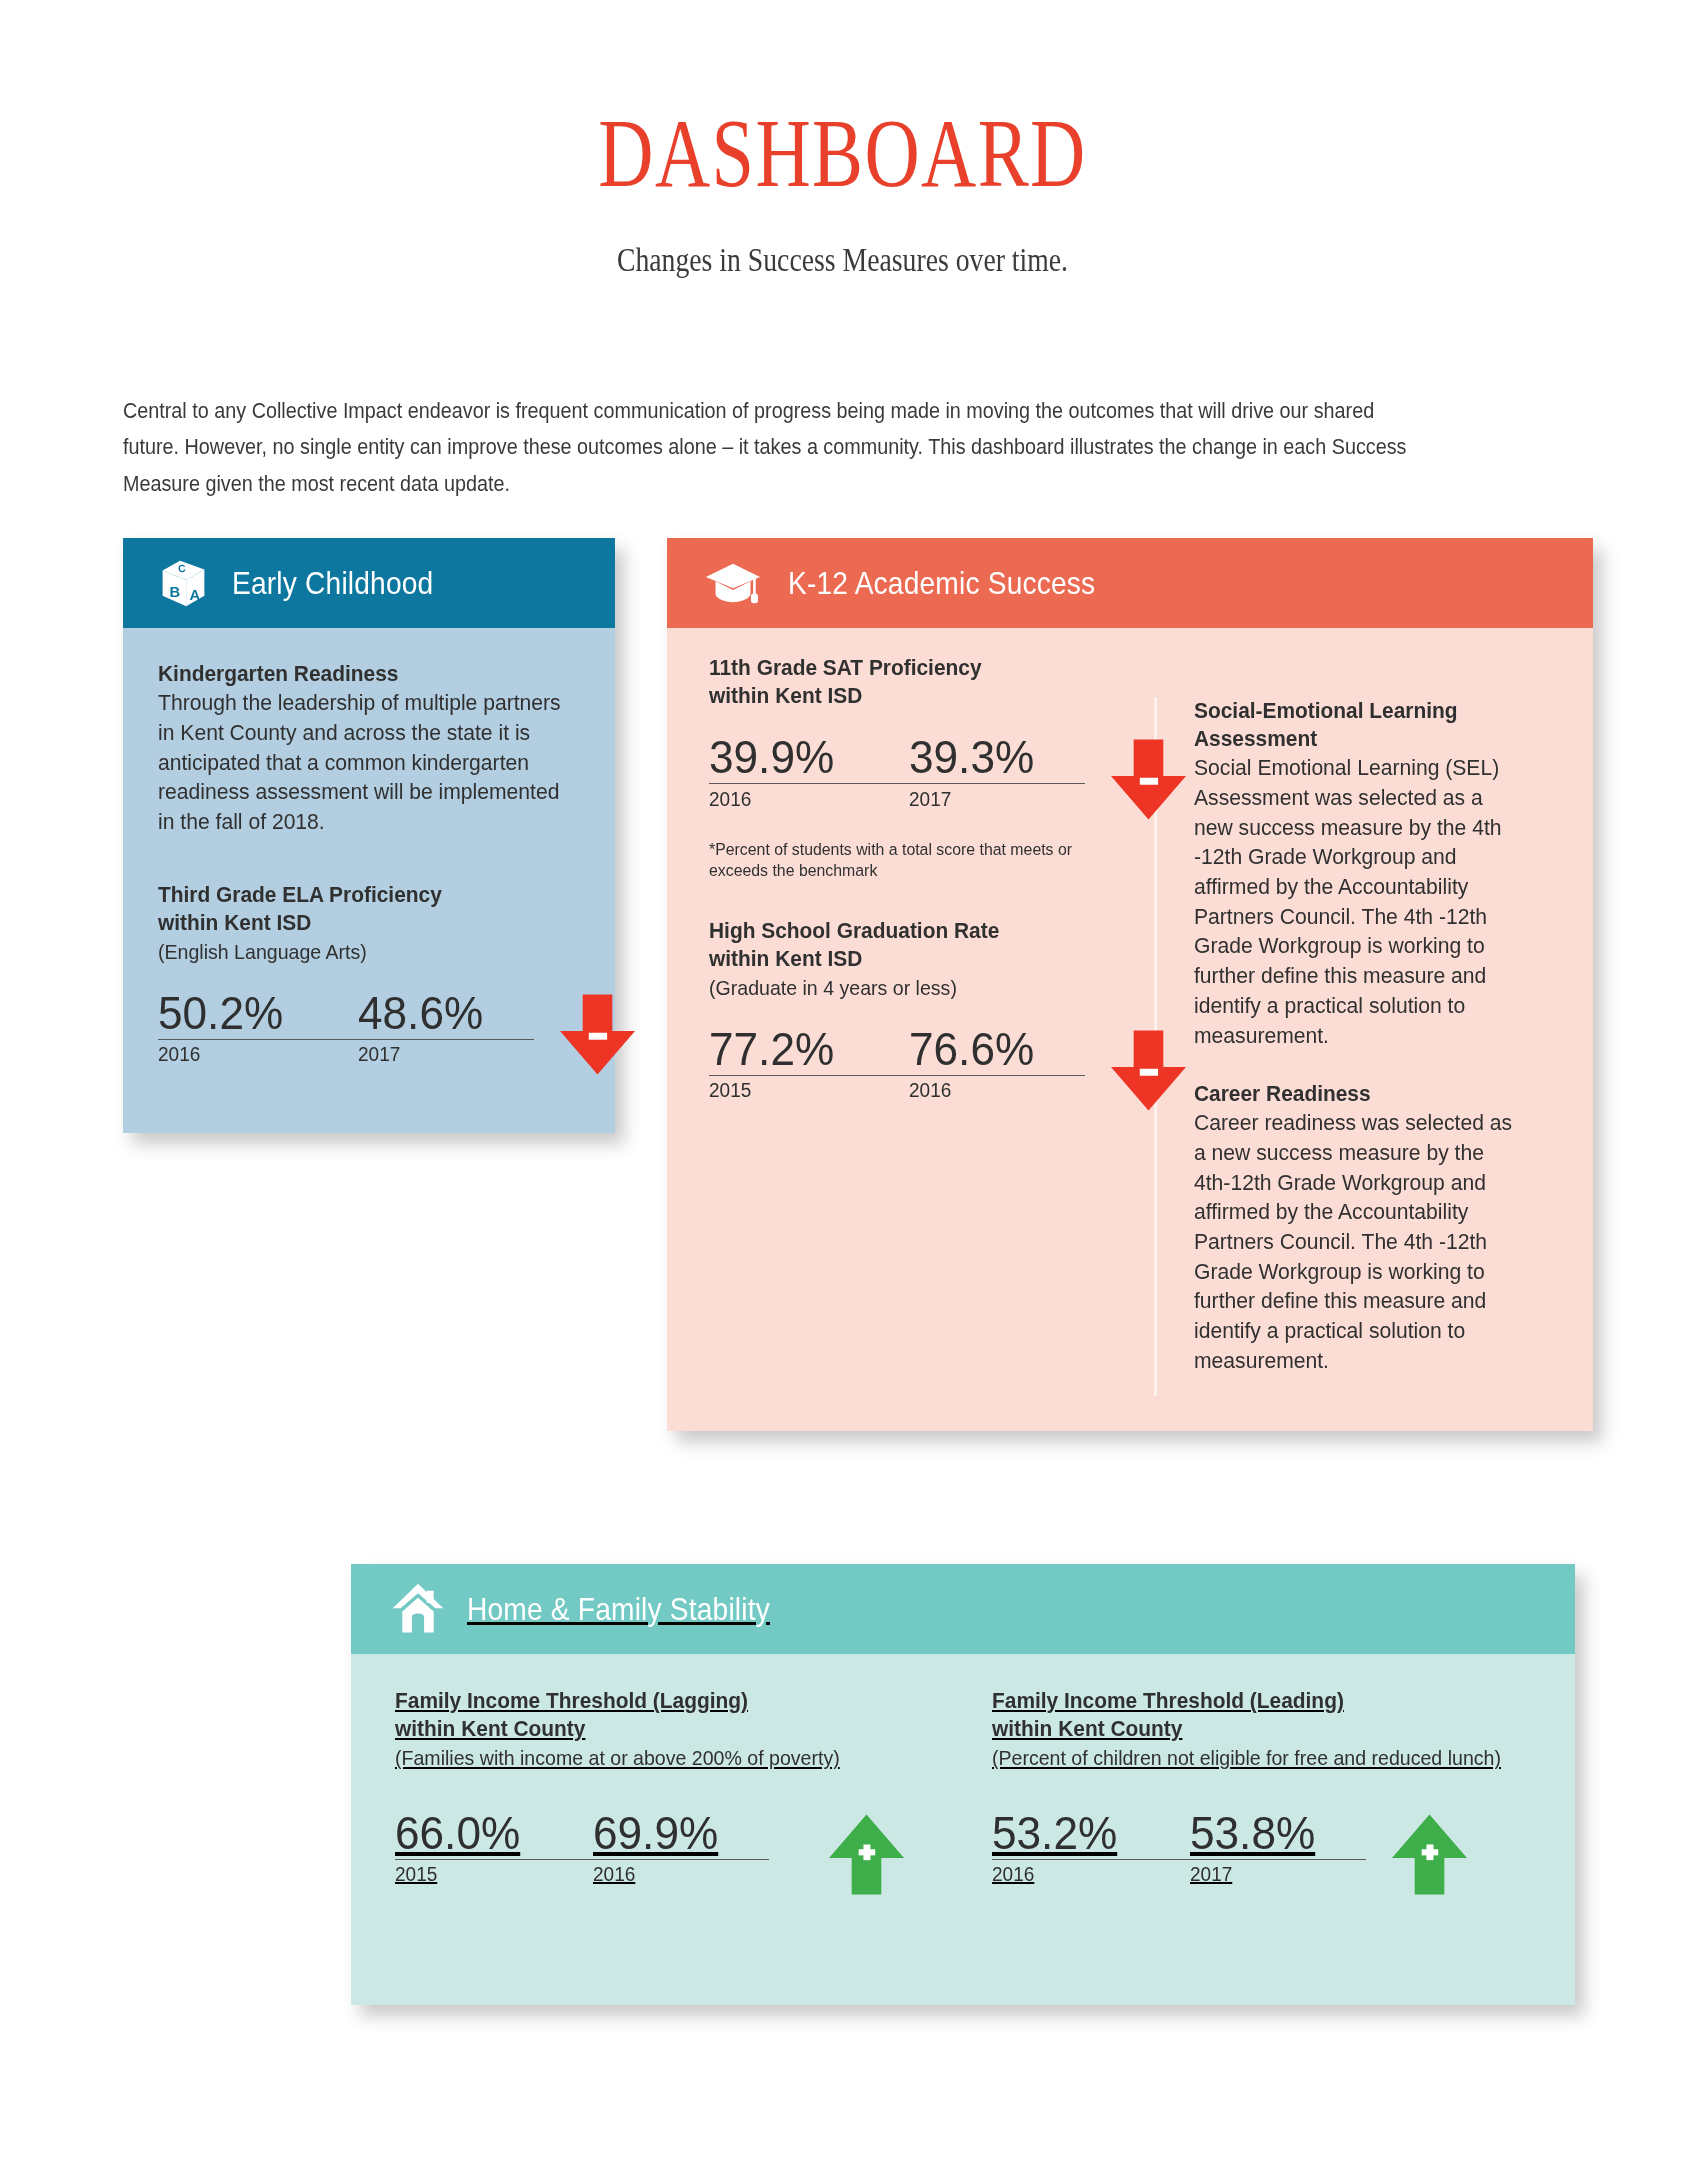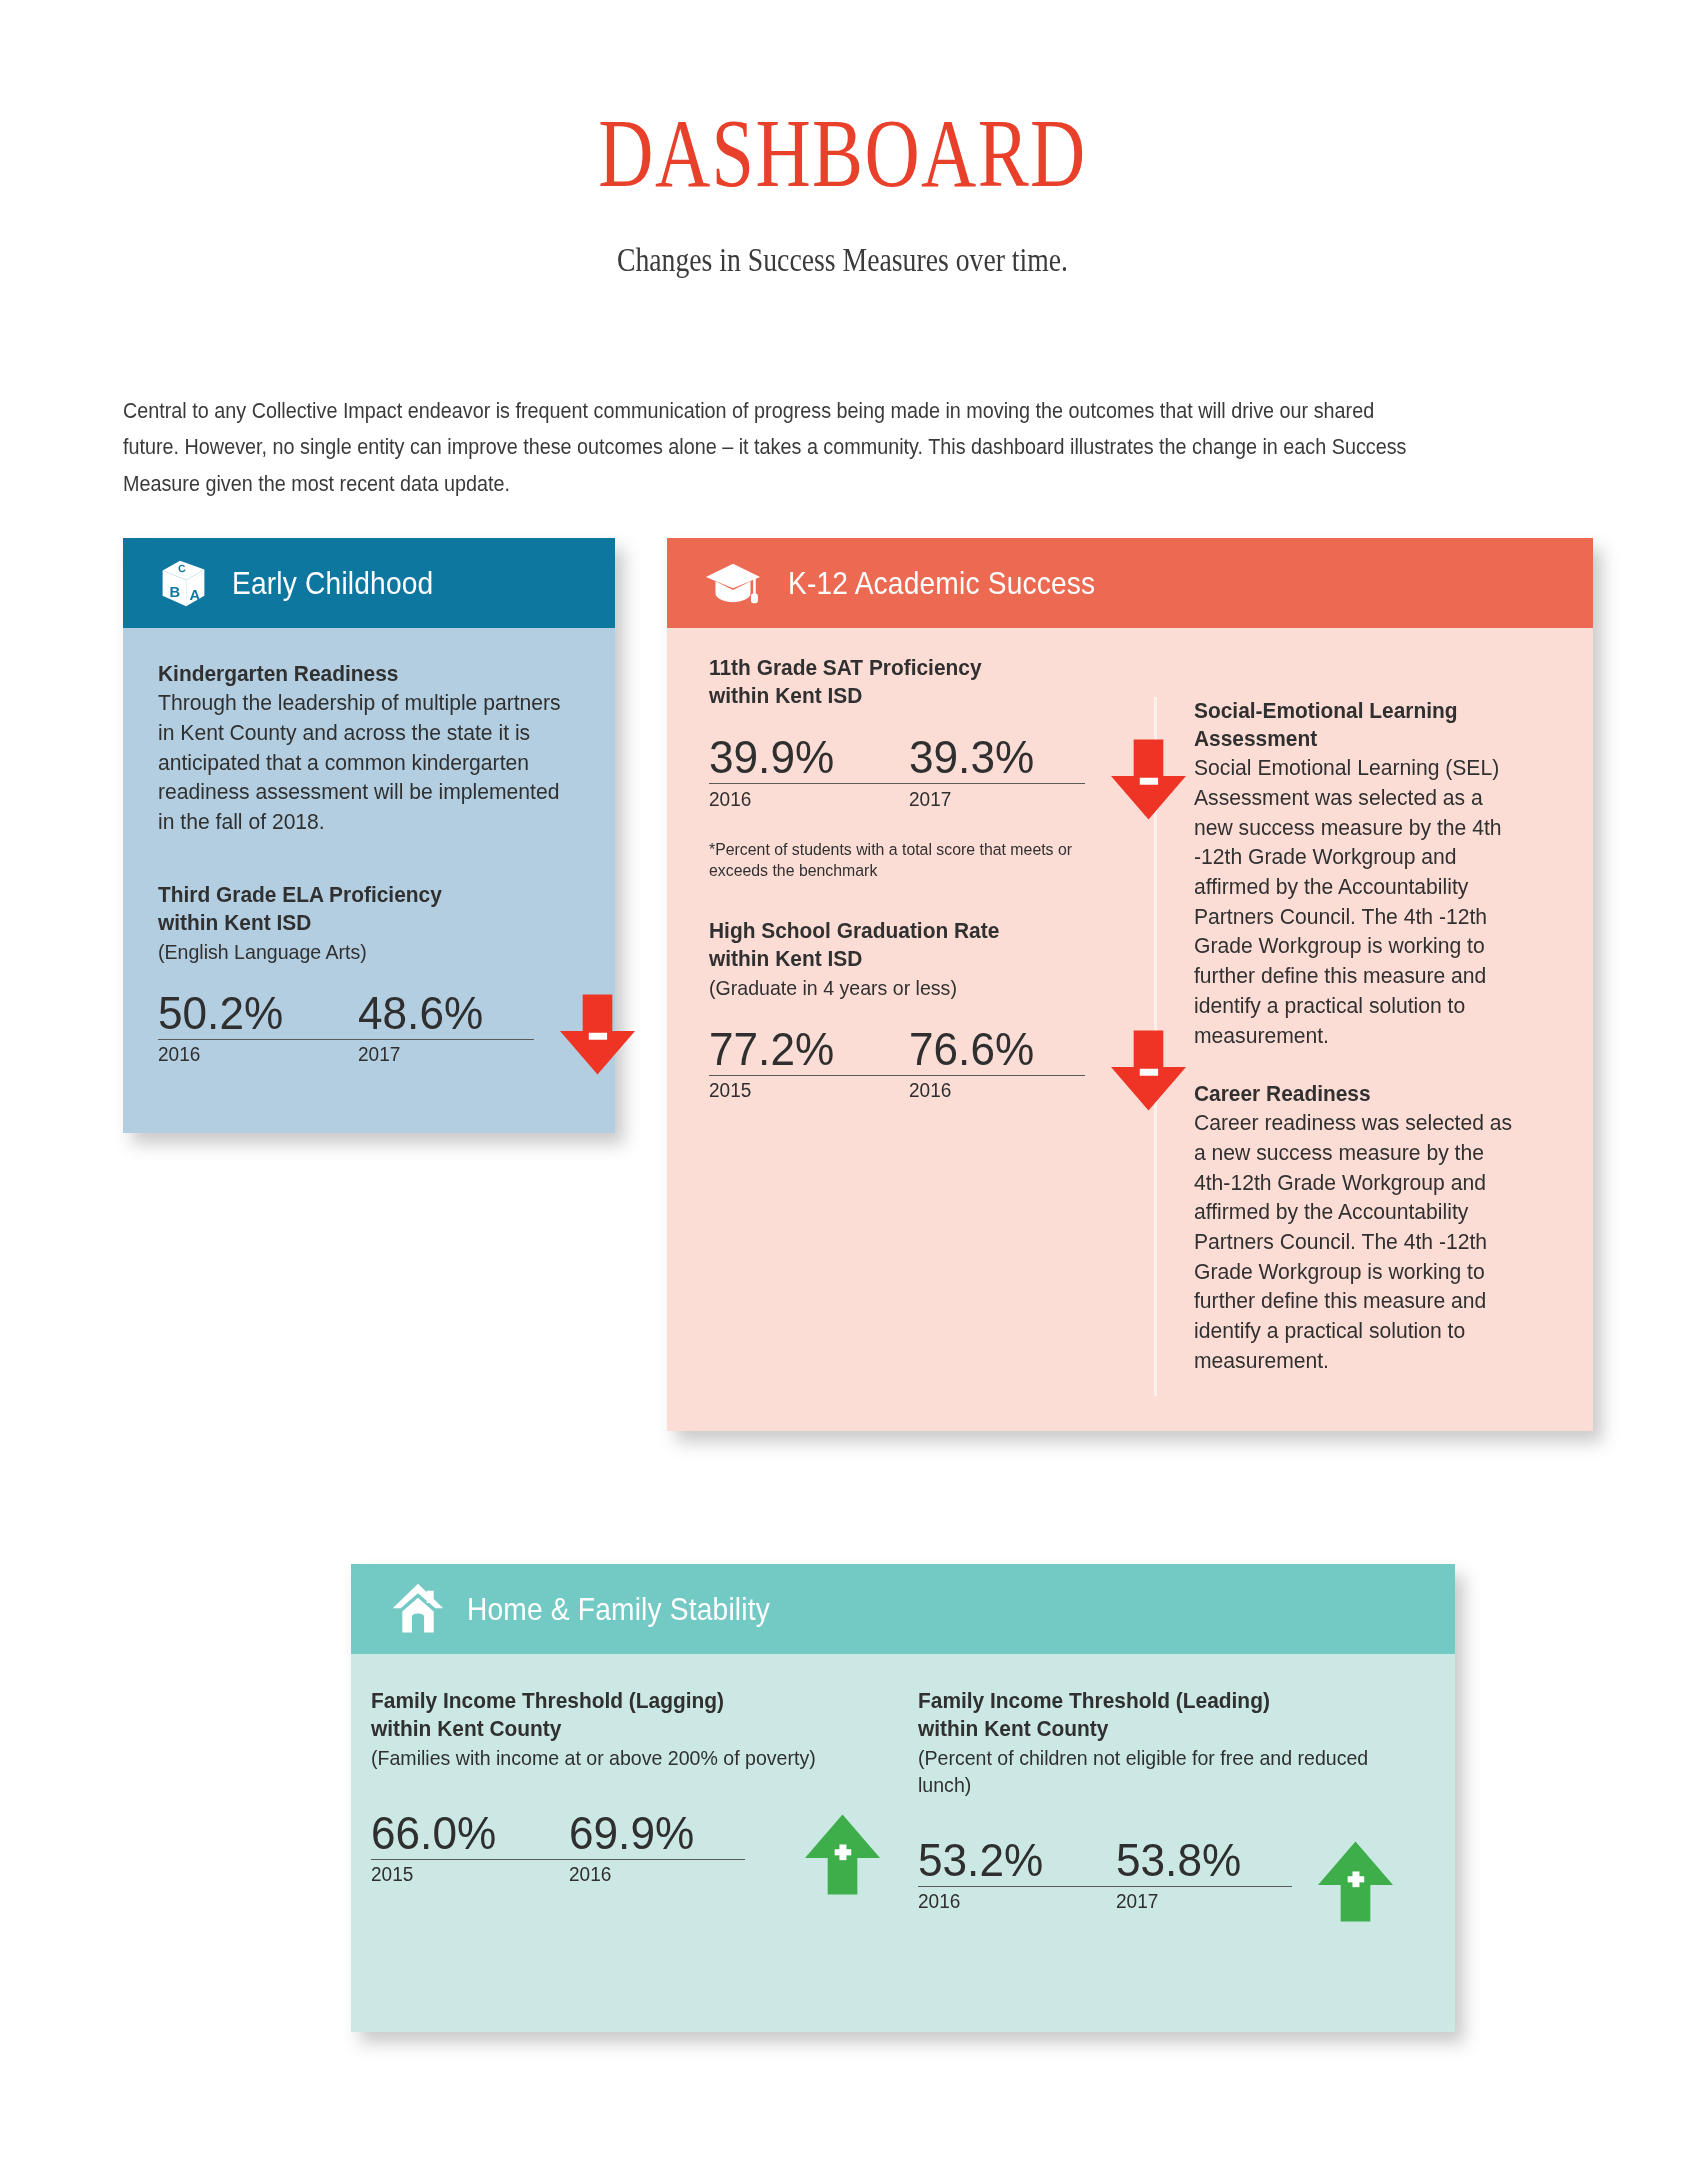--- a/index.html
+++ b/index.html
@@ -120,36 +120,36 @@
   }
   #card-k12 .col-right {
     width: 439px;
     padding: 0 42px 0 37px;
     box-sizing: border-box;
     border-left: 3.5px solid #FDF1EE;
     margin-top: 43px;
   }
 
   
-  #card-home { left: 351px; top: 1564px; width: 1104px; }
+  #card-home { left: 351px; top: 1564px; width: 1224px; text-decoration: underline; }
   #card-home .card-header {
     background: #73C9C4;
     height: 90px;
     padding-left: 40px;
   }
   #card-home .hdr-title { margin-left: 22px; }
   #card-home .card-body {
     background: #CBE8E4;
     display: flex;
     padding: 33px 0 105px 0;
     min-height: 263px;
   }
   #card-home .col {
     box-sizing: border-box;
-    padding-left: 20px;
+    padding-left: 44px;
     padding-right: 17.6px;
   }
   #card-home .col-a { width: 606px; }
   #card-home .col-b { width: 636px; }
 
   
   .measure { margin-bottom: 5.3px; }
   .m-title {
     font-size: 22px;
     font-weight: bold;

